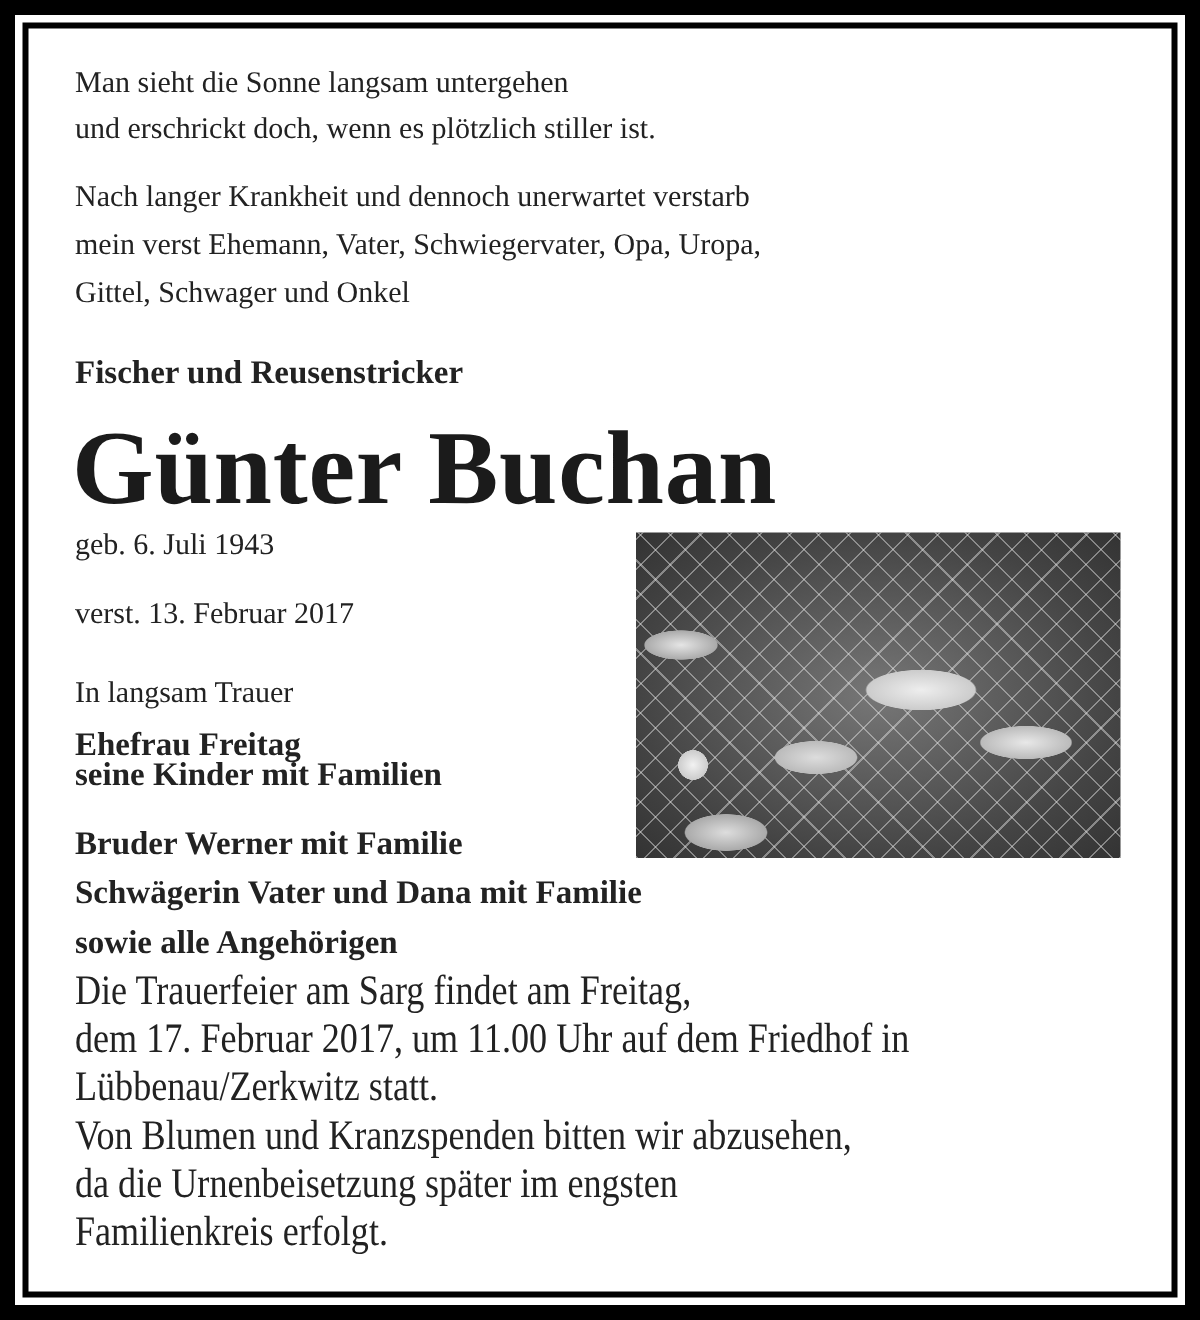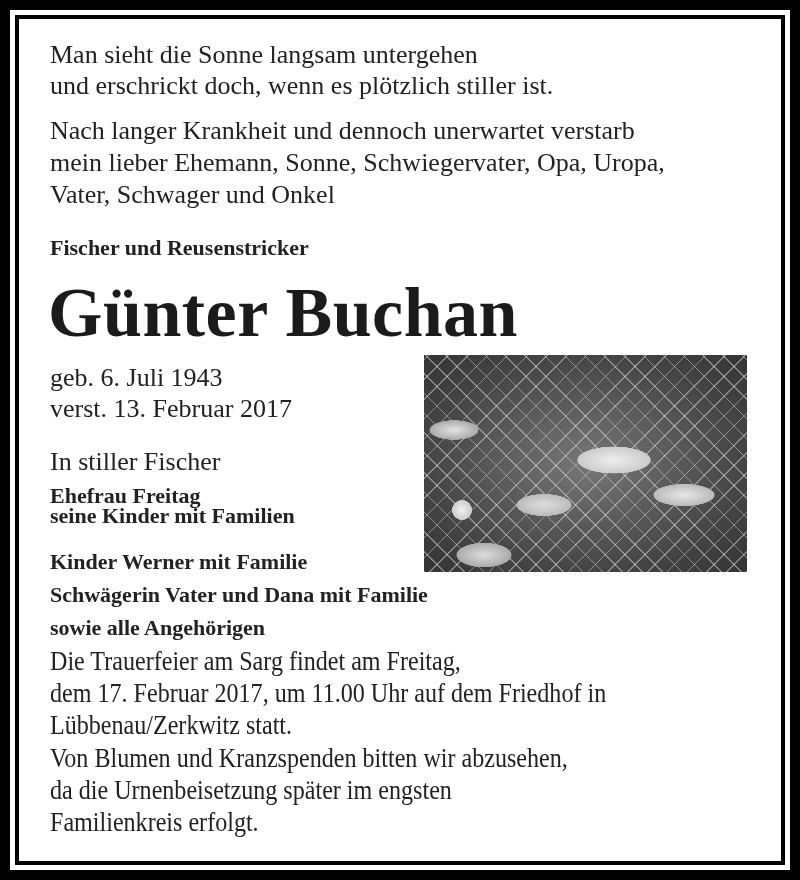--- a/index.html
+++ b/index.html
@@ -2,21 +2,21 @@
 <html><head>
 <meta charset="utf-8">
 <style>
   html,body{margin:0;padding:0;background:#000;}
   body{width:800px;height:880px;position:relative;overflow:hidden;font-family:"Liberation Serif","DejaVu Serif",serif;color:#222;}
   .outer{position:absolute;left:0;top:0;width:800px;height:880px;background:#000;}
   .gap{position:absolute;left:10px;top:10px;right:10px;bottom:10px;background:#fff;}
   .inner{position:absolute;left:15px;top:15px;right:15px;bottom:15px;background:#000;}
   .paper{position:absolute;left:19px;top:19px;right:19px;bottom:19px;background:#fff;}
   .t{position:absolute;left:50px;white-space:nowrap;}
-  .reg{font-size:26px;line-height:30px;}
+  .reg{font-size:20px;line-height:30px;}
   .bold{font-weight:bold;font-size:22px;line-height:31px;}
   .name{font-weight:bold;font-size:70px;line-height:76px;letter-spacing:0.5px;color:#1b1b1b;}
   .cond{font-size:28px;line-height:30.5px;transform:scaleX(0.86);transform-origin:left top;}
   .photo{position:absolute;left:424px;top:355px;width:323px;height:217px;
     background:
       radial-gradient(ellipse 60px 22px at 190px 105px,#eee 0,#ccc 60%,transparent 62%),
       radial-gradient(ellipse 45px 18px at 120px 150px,#ddd 0,#bbb 60%,transparent 62%),
       radial-gradient(ellipse 50px 18px at 260px 140px,#e8e8e8 0,#bbb 60%,transparent 62%),
       radial-gradient(ellipse 45px 20px at 60px 200px,#ddd 0,#aaa 60%,transparent 62%),
       radial-gradient(ellipse 40px 16px at 30px 75px,#e5e5e5 0,#aaa 60%,transparent 62%),
@@ -30,35 +30,35 @@
 
 <div class="outer"></div>
 <div class="gap"></div>
 <div class="inner"></div>
 <div class="paper"></div>
 
 <div class="t reg" style="top:40px">Man sieht die Sonne langsam untergehen</div>
 <div class="t reg" style="top:71px">und erschrickt doch, wenn es plötzlich stiller ist.</div>
 
 <div class="t reg" style="top:116px">Nach langer Krankheit und dennoch unerwartet verstarb</div>
-<div class="t reg" style="top:148px">mein lieber Ehemann, Sonne, Schwiegervater, Opa, Uropa,</div>
-<div class="t reg" style="top:180px">Vater, Schwager und Onkel</div>
+<div class="t reg" style="top:148px">mein verst Ehemann, Vater, Schwiegervater, Opa, Uropa,</div>
+<div class="t reg" style="top:180px">Gittel, Schwager und Onkel</div>
 
 <div class="t bold" style="top:232px">Fischer und Reusenstricker</div>
 <div class="t name" style="top:275px;left:48px">Günter Buchan</div>
 
-<div class="t reg" style="top:363px">geb. 6. Juli 1943</div>
+<div class="t reg" style="top:348px">geb. 6. Juli 1943</div>
 <div class="t reg" style="top:394px">verst. 13. Februar 2017</div>
 
 <div class="photo"></div>
 
-<div class="t reg" style="top:447px">In stiller Fischer</div>
+<div class="t reg" style="top:447px">In langsam Trauer</div>
 <div class="t bold" style="top:480px">Ehefrau Freitag</div>
 <div class="t bold" style="top:500px">seine Kinder mit Familien</div>
-<div class="t bold" style="top:546px">Kinder Werner mit Familie</div>
+<div class="t bold" style="top:546px">Bruder Werner mit Familie</div>
 <div class="t bold" style="top:579px">Schwägerin Vater und Dana mit Familie</div>
 <div class="t bold" style="top:612px">sowie alle Angehörigen</div>
 
 <div class="t cond" style="top:646px">Die Trauerfeier am Sarg findet am Freitag,</div>
 <div class="t cond" style="top:678px">dem 17. Februar 2017, um 11.00 Uhr auf dem Friedhof in</div>
 <div class="t cond" style="top:710px">Lübbenau/Zerkwitz statt.</div>
 <div class="t cond" style="top:743px">Von Blumen und Kranzspenden bitten wir abzusehen,</div>
 <div class="t cond" style="top:775px">da die Urnenbeisetzung später im engsten</div>
 <div class="t cond" style="top:807px">Familienkreis erfolgt.</div>
 

